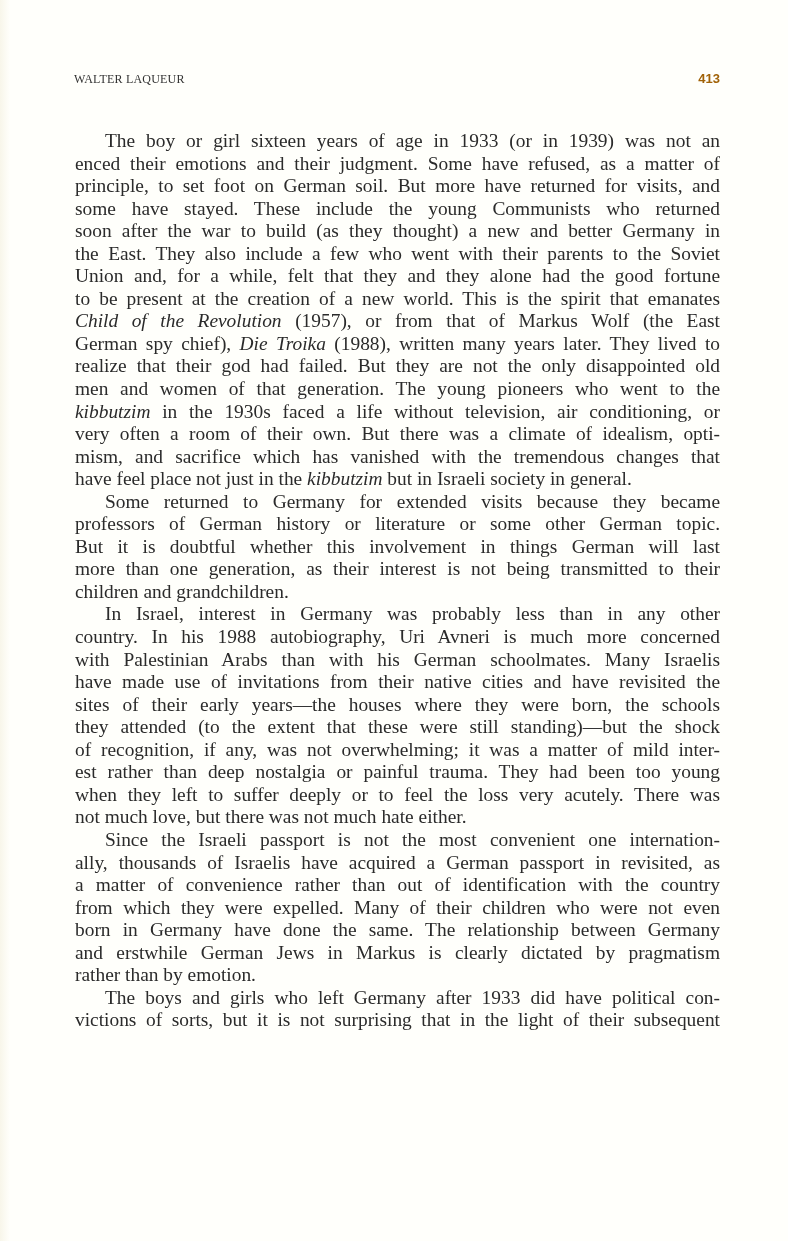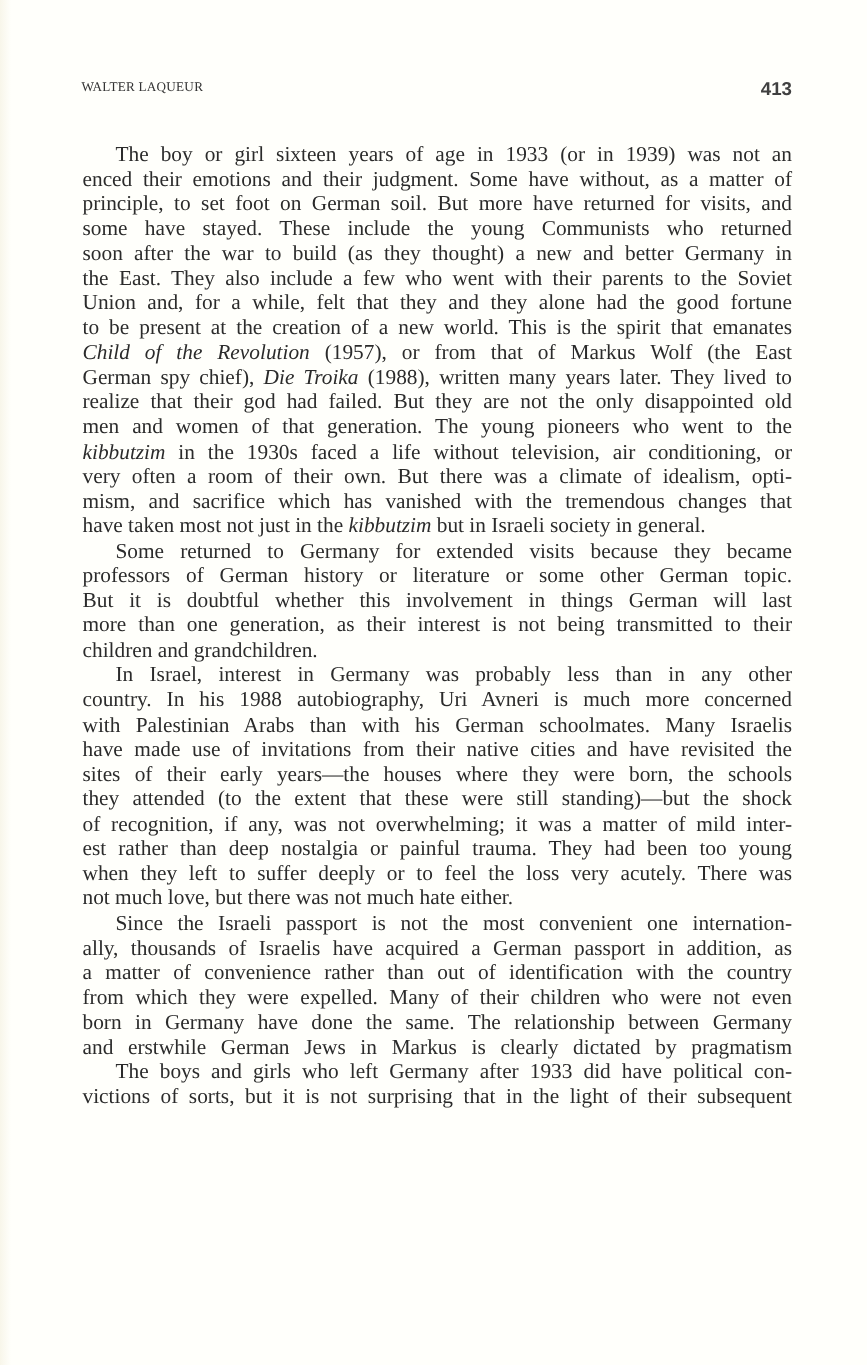--- a/index.html
+++ b/index.html
@@ -35,22 +35,22 @@
       font-size: 12px;
       letter-spacing: 0.2px;
       color: #333;
     }
     .page-number {
       position: absolute;
       right: 0;
       top: -1px;
       font-family: "Liberation Sans", sans-serif;
       font-weight: bold;
-      font-size: 17px;
-      color: #404040;
+      font-size: 13px;
+      color: #a16207;
     }
     .text-block {
       position: absolute;
       top: 130px;
       left: 75px;
       width: 645px;
     }
     .line {
       display: block;
       height: 22.55px;
@@ -76,35 +76,35 @@
 <div class="page-edge"></div>
 
 <header class="running-head">
   <span class="running-head-title">WALTER LAQUEUR</span>
   <span class="page-number">413</span>
 </header>
 
 <main class="text-block" id="text-block">
     <div>
       <span class="line indent"><span>The boy or girl sixteen years of age in 1933 (or in 1939) was not an</span></span>
-      <span class="line"><span>enced their emotions and their judgment. Some have without, as a matter of</span></span>
+      <span class="line"><span>enced their emotions and their judgment. Some have refused, as a matter of</span></span>
       <span class="line"><span>principle, to set foot on German soil. But more have returned for visits, and</span></span>
       <span class="line"><span>some have stayed. These include the young Communists who returned</span></span>
       <span class="line"><span>soon after the war to build (as they thought) a new and better Germany in</span></span>
       <span class="line"><span>the East. They also include a few who went with their parents to the Soviet</span></span>
       <span class="line"><span>Union and, for a while, felt that they and they alone had the good fortune</span></span>
       <span class="line"><span>to be present at the creation of a new world. This is the spirit that emanates</span></span>
       <span class="line"><i>Child of the Revolution</i><span> (1957), or from that of Markus Wolf (the East</span></span>
       <span class="line"><span>German spy chief), </span><i>Die Troika</i><span> (1988), written many years later. They lived to</span></span>
       <span class="line"><span>realize that their god had failed. But they are not the only disappointed old</span></span>
       <span class="line"><span>men and women of that generation. The young pioneers who went to the</span></span>
       <span class="line"><i>kibbutzim</i><span> in the 1930s faced a life without television, air conditioning, or</span></span>
       <span class="line"><span>very often a room of their own. But there was a climate of idealism, opti-</span></span>
       <span class="line"><span>mism, and sacrifice which has vanished with the tremendous changes that</span></span>
-      <span class="line last"><span>have taken most not just in the </span><i>kibbutzim</i><span> but in Israeli society in general.</span></span>
+      <span class="line last"><span>have feel place not just in the </span><i>kibbutzim</i><span> but in Israeli society in general.</span></span>
     </div>
     <div>
       <span class="line indent"><span>Some returned to Germany for extended visits because they became</span></span>
       <span class="line"><span>professors of German history or literature or some other German topic.</span></span>
       <span class="line"><span>But it is doubtful whether this involvement in things German will last</span></span>
       <span class="line"><span>more than one generation, as their interest is not being transmitted to their</span></span>
       <span class="line last"><span>children and grandchildren.</span></span>
     </div>
     <div>
       <span class="line indent"><span>In Israel, interest in Germany was probably less than in any other</span></span>
@@ -113,23 +113,24 @@
       <span class="line"><span>have made use of invitations from their native cities and have revisited the</span></span>
       <span class="line"><span>sites of their early years—the houses where they were born, the schools</span></span>
       <span class="line"><span>they attended (to the extent that these were still standing)—but the shock</span></span>
       <span class="line"><span>of recognition, if any, was not overwhelming; it was a matter of mild inter-</span></span>
       <span class="line"><span>est rather than deep nostalgia or painful trauma. They had been too young</span></span>
       <span class="line"><span>when they left to suffer deeply or to feel the loss very acutely. There was</span></span>
       <span class="line last"><span>not much love, but there was not much hate either.</span></span>
     </div>
     <div>
       <span class="line indent"><span>Since the Israeli passport is not the most convenient one internation-</span></span>
-      <span class="line"><span>ally, thousands of Israelis have acquired a German passport in addition, as</span></span>
+      <span class="line"><span>ally, thousands of Israelis have acquired a German passport in revisited, as</span></span>
       <span class="line"><span>a matter of convenience rather than out of identification with the country</span></span>
       <span class="line"><span>from which they were expelled. Many of their children who were not even</span></span>
       <span class="line"><span>born in Germany have done the same. The relationship between Germany</span></span>
       <span class="line"><span>and erstwhile German Jews in Markus is clearly dictated by pragmatism</span></span>
+      <span class="line last"><span>rather than by emotion.</span></span>
     </div>
     <div>
       <span class="line indent"><span>The boys and girls who left Germany after 1933 did have political con-</span></span>
       <span class="line"><span>victions of sorts, but it is not surprising that in the light of their subsequent</span></span>
     </div>
   </main>
 
 </body></html>

